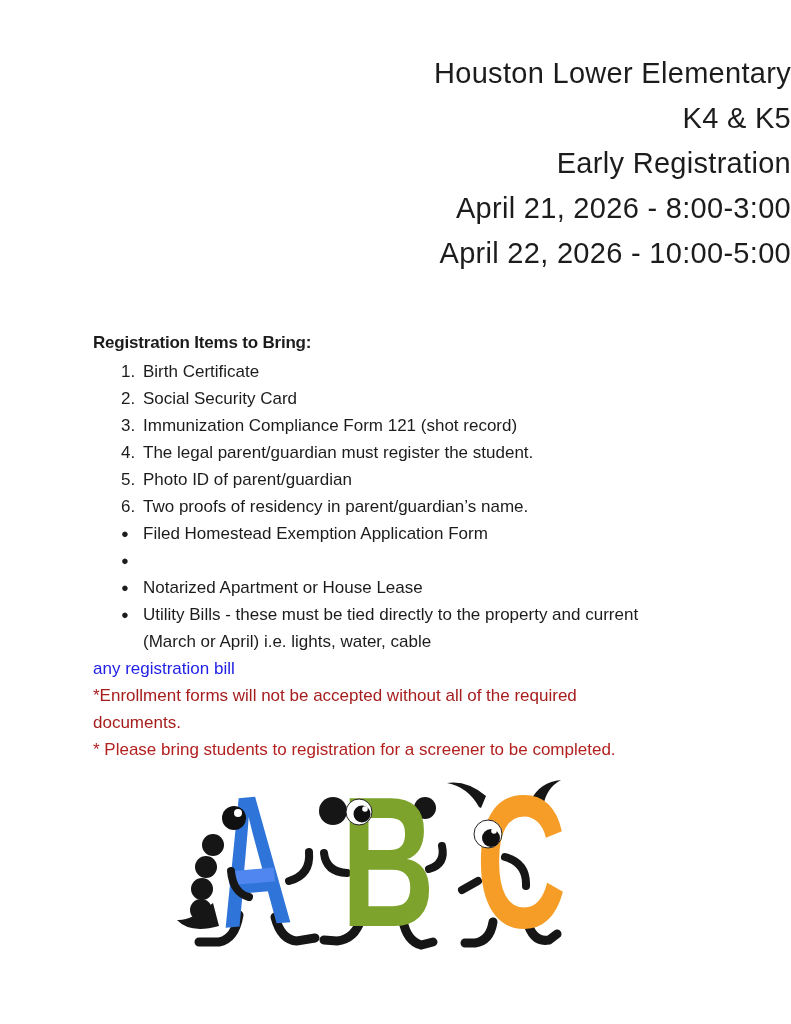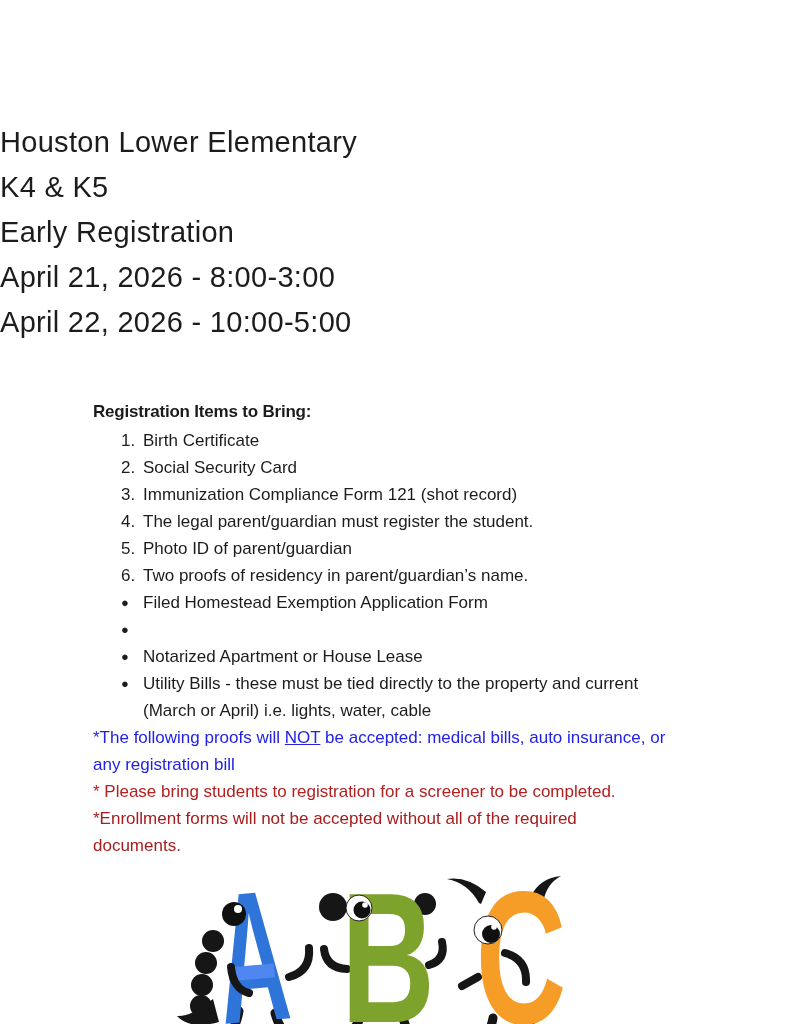--- a/index.html
+++ b/index.html
@@ -9,22 +9,22 @@
     width: 791px;
     height: 1024px;
     margin: 0 auto;
     background: #ffffff;
     font-family: "Liberation Sans", sans-serif;
     color: #1d1d1d;
     overflow: hidden;
   }
   
   .titles {
-    padding-top: 120px;
-    text-align: left;
+    padding-top: 51px;
+    text-align: right;
     font-size: 29px;
     line-height: 45px;
     letter-spacing: 0.3px;
     color: #1c1c1c;
   }
   
   .content {
     margin: 52px 60px 0 93px;
     font-size: 17px;
     line-height: 27px;
@@ -121,31 +121,30 @@
         <span class="item-marker bullet">●</span>
         <span class="item-text">Notarized Apartment or House Lease</span>
       </li>
       <li class="item-row">
         <span class="item-marker bullet">●</span>
         <span class="item-text"><span>Utility Bills - these must be tied directly to the property and current</span><br><span>(March or April) i.e. lights, water, cable</span></span>
       </li>
     </ul>
 
     <div class="note note-blue">
-      <div><span>*The following proofs will </span><span class="u">NOT</span><span> be accepted: medical bills, auto insurance, or</span></div>
       <div>any registration bill</div>
     </div>
-
-    <div class="note note-red">* Please bring students to registration for a screener to be completed.</div>
 
     <div class="note note-darkred">
       <div>*Enrollment forms will not be accepted without all of the required</div>
       <div>documents.</div>
     </div>
 
+    <div class="note note-red">* Please bring students to registration for a screener to be completed.</div>
+
   </div>
 
   <div class="abc-wrap">
     <svg width="420" height="172" viewBox="0 0 420 172" xmlns="http://www.w3.org/2000/svg">
 
       <g>
 
         <circle cx="38" cy="66" r="11" fill="#161616"></circle>
         <circle cx="31" cy="88" r="11" fill="#161616"></circle>
         <circle cx="27" cy="110" r="11" fill="#161616"></circle>

